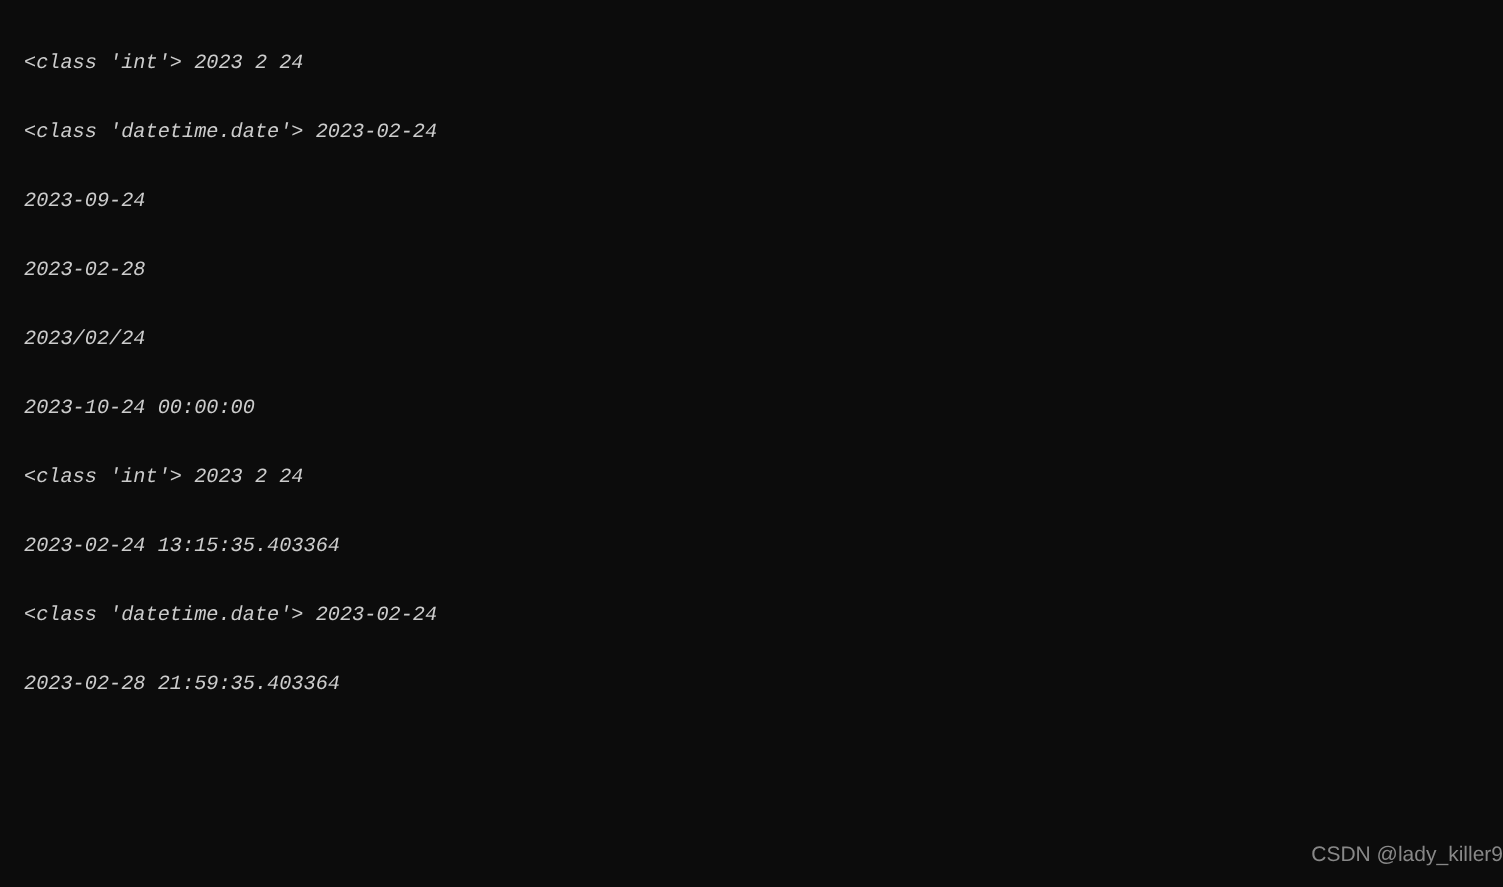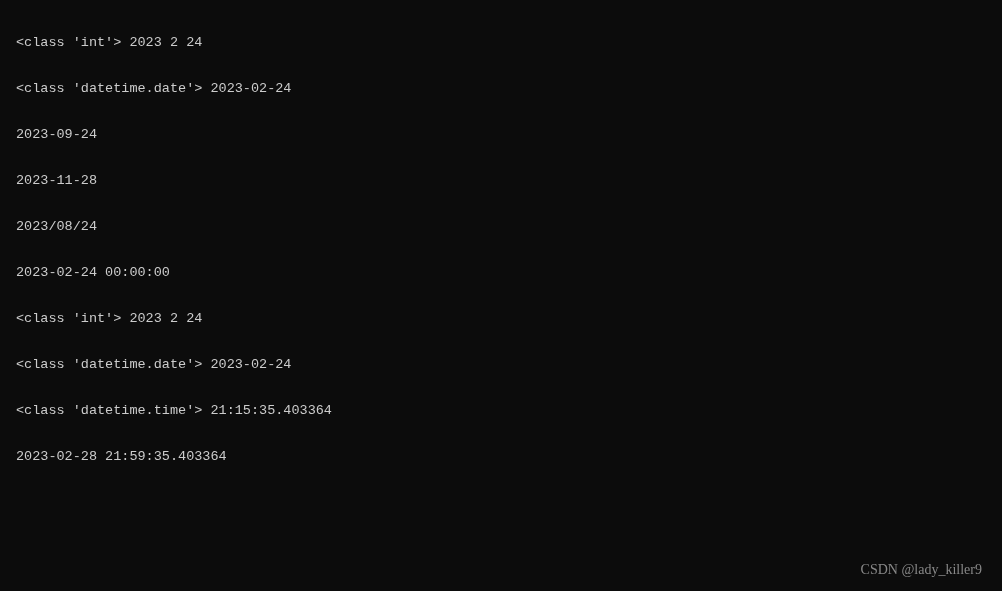--- a/index.html
+++ b/index.html
@@ -18,43 +18,44 @@
       height: 591px;
       overflow: hidden;
       position: relative;
     }
     .terminal-output {
       padding: 8px 16px 0 16px;
       white-space: pre;
     }
     .line {
       display: block;
+      font-style: italic;
     }
     .watermark {
       position: absolute;
       bottom: 10px;
-      right: 20px;
+      right: 0;
       color: #888888;
       font-size: 14px;
-      font-family: Liberation Serif, serif;
+      font-family: Liberation Sans, sans-serif;
     }
   </style>
 </head>
 <body>
 
 <div class="terminal-output">
 <span class="line">&lt;class 'int'&gt; 2023 2 24</span>
 <span class="line">&lt;class 'datetime.date'&gt; 2023-02-24</span>
 <span class="line">2023-09-24</span>
-<span class="line">2023-11-28</span>
-<span class="line">2023/08/24</span>
-<span class="line">2023-02-24 00:00:00</span>
+<span class="line">2023-02-28</span>
+<span class="line">2023/02/24</span>
+<span class="line">2023-10-24 00:00:00</span>
 <span class="line">&lt;class 'int'&gt; 2023 2 24</span>
+<span class="line">2023-02-24 13:15:35.403364</span>
 <span class="line">&lt;class 'datetime.date'&gt; 2023-02-24</span>
-<span class="line">&lt;class 'datetime.time'&gt; 21:15:35.403364</span>
 <span class="line">2023-02-28 21:59:35.403364</span>
 
 
 
 
 
 
 
 
 

